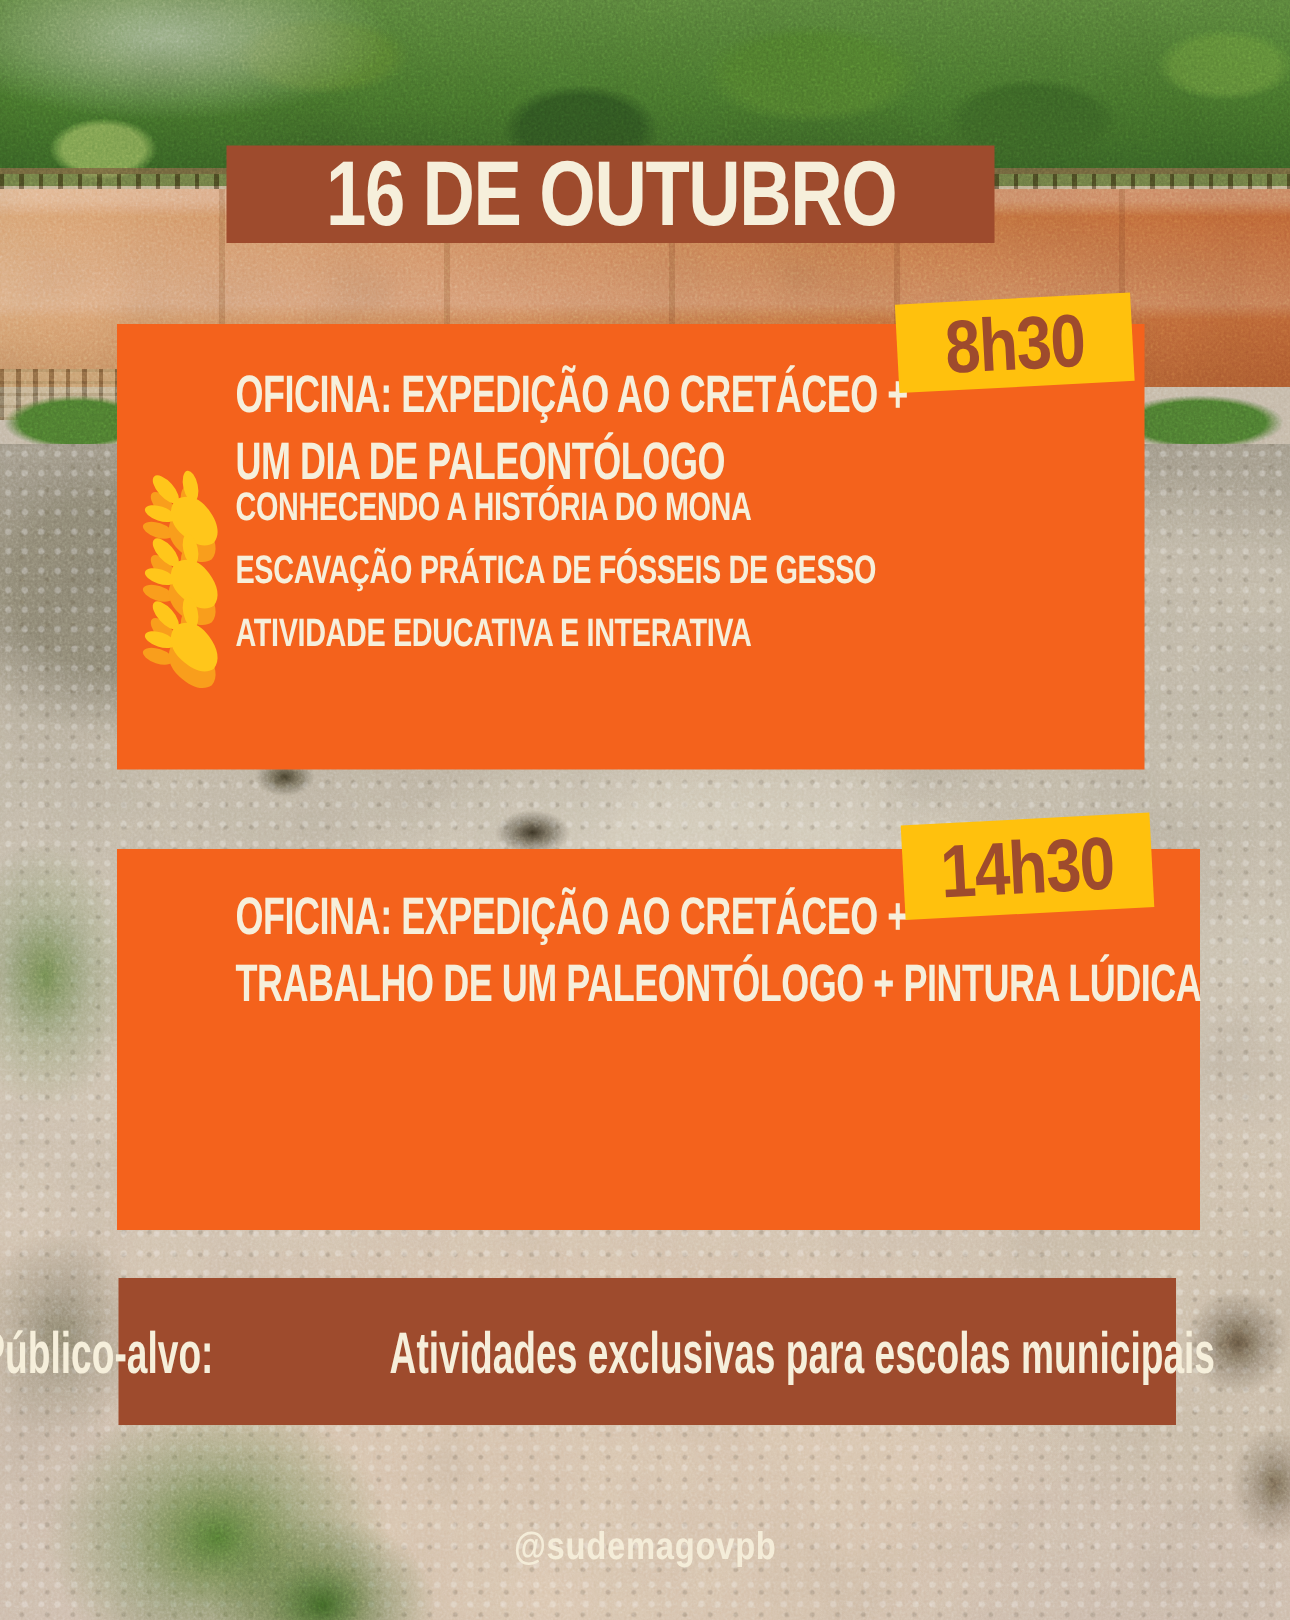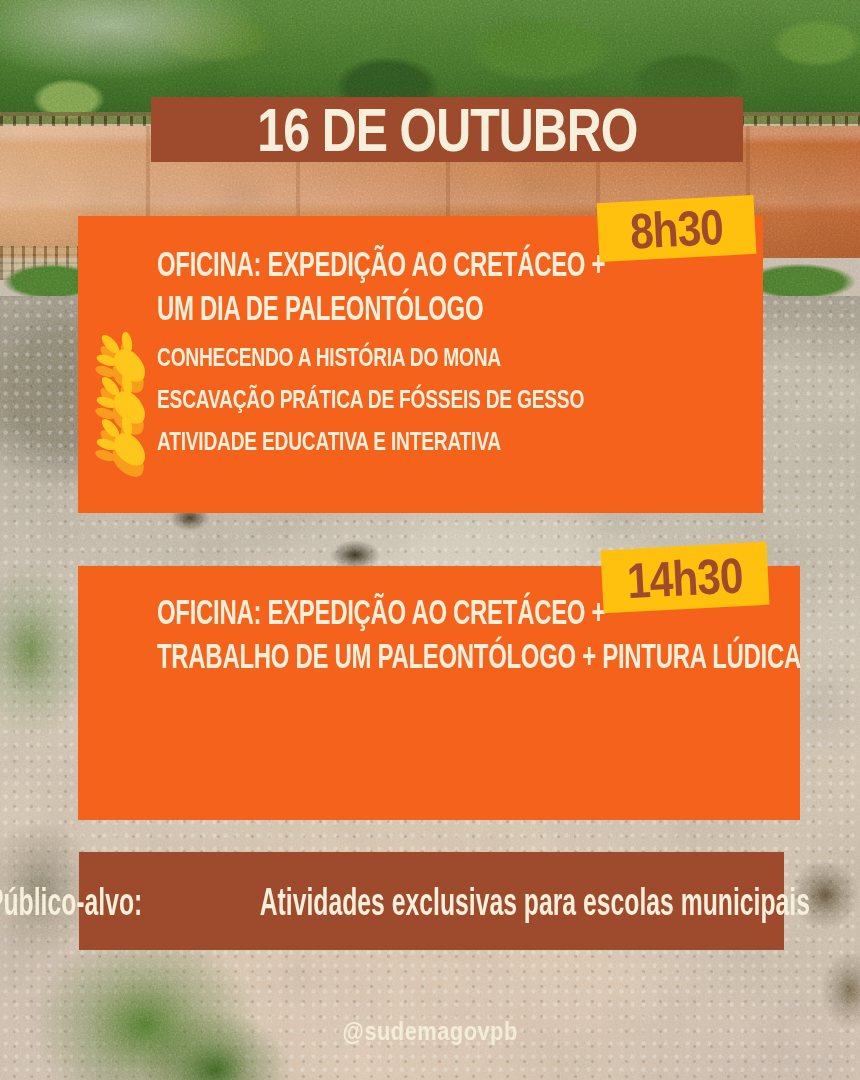--- a/index.html
+++ b/index.html
@@ -84,38 +84,38 @@
   .spot-a{left:790px;top:860px;width:70px;height:70px;background:radial-gradient(closest-side,#4a3b26,rgba(74,59,38,.4),transparent);opacity:.8;}
   .spot-b{left:820px;top:950px;width:60px;height:80px;background:radial-gradient(closest-side,#54452e,rgba(84,69,46,.4),transparent);opacity:.7;}
   .spot-c{left:330px;top:540px;width:50px;height:30px;background:radial-gradient(closest-side,#3c3525,rgba(60,53,37,.5),transparent);}
   .spot-d{left:170px;top:505px;width:40px;height:26px;background:radial-gradient(closest-side,#46402c,rgba(70,64,44,.5),transparent);}
   svg.texture{left:0;top:0;mix-blend-mode:overlay;opacity:.5;}
   svg.texture2{left:0;top:0;mix-blend-mode:multiply;opacity:.22;}
   
   .cond{display:inline-block;font-weight:bold;white-space:nowrap;color:var(--cream);}
   
   .banner{
-    position:absolute;left:151px;top:97px;width:592px;height:65px;
+    position:absolute;left:151px;top:97px;width:512px;height:65px;
     background:var(--brown);display:flex;align-items:center;justify-content:center;z-index:3;
   }
   .banner .cond{font-size:52px;letter-spacing:-1px;transform:scale(.93,1.18);transform-origin:center center;}
   
   .card{position:absolute;background:var(--orange);z-index:2;padding-left:79px;}
   .card1{left:78px;top:216px;width:685px;height:297px;padding-top:26px;}
   .card2{left:78px;top:566px;width:722px;height:254px;padding-top:24px;}
   .badge{
     position:absolute;background:var(--badge-yellow);display:flex;align-items:center;justify-content:center;
     transform:rotate(-3deg);z-index:4;
   }
   .card1 .badge{left:520px;top:-17px;width:157px;height:59px;}
   .card2 .badge{left:524px;top:-20px;width:166px;height:63px;}
   .badge .cond{font-size:46px;color:var(--brown);transform:scale(.92,1.08);letter-spacing:-1px;}
   .card-title{transform:scale(.8,1.17);transform-origin:left top;}
   .card-title span{display:block;font-size:30px;font-weight:bold;line-height:38px;letter-spacing:-.4px;color:var(--cream);white-space:nowrap;}
-  ul.bullets{list-style:none;margin-top:18px;}
+  ul.bullets{list-style:none;}
   ul.bullets li{position:relative;height:42px;display:flex;align-items:center;}
   .card2 ul.bullets li{height:44px;}
   ul.bullets .cond{font-size:24px;letter-spacing:-.3px;transform:scale(.8,1.1);transform-origin:left center;}
   svg.fp{position:absolute;left:-58px;top:-9px;width:47px;height:61px;transform:rotate(-42deg);overflow:visible;}
   
   .audience{
     position:absolute;left:79px;top:852px;width:705px;height:98px;background:var(--brown);
     display:flex;flex-direction:row;align-items:center;justify-content:center;z-index:2;
   }
   .aud-line{display:block;font-weight:bold;color:var(--cream);font-size:33px;line-height:41px;white-space:nowrap;transform:scale(.75,1.18);transform-origin:center center;}

